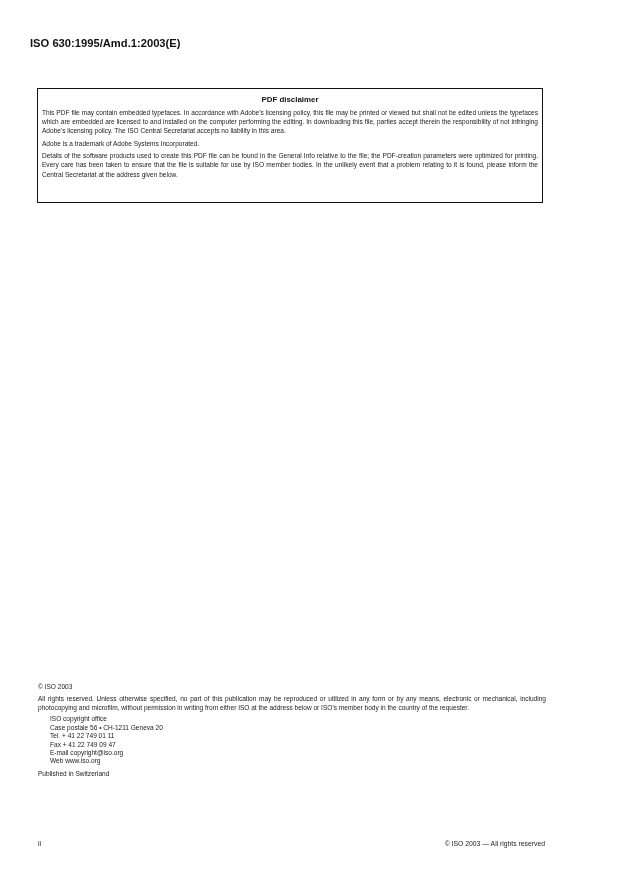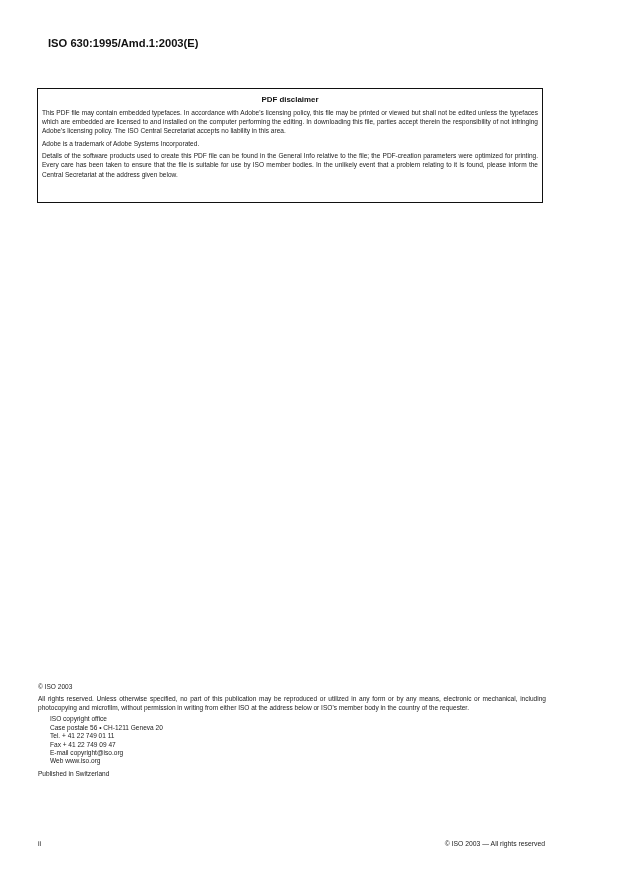--- a/index.html
+++ b/index.html
@@ -10,21 +10,21 @@
     body {
       width: 619px;
       height: 877px;
       position: relative;
       overflow: hidden;
       font-family: "Liberation Sans", sans-serif;
       color: #1a1a1a;
     }
     .doc-header {
       position: absolute;
-      left: 48px;
+      left: 30px;
       top: 37px;
       font-size: 11.2px;
       font-weight: bold;
       letter-spacing: 0px;
       color: #111;
     }
     .disclaimer-box {
       position: absolute;
       left: 37px;
       top: 88px;

